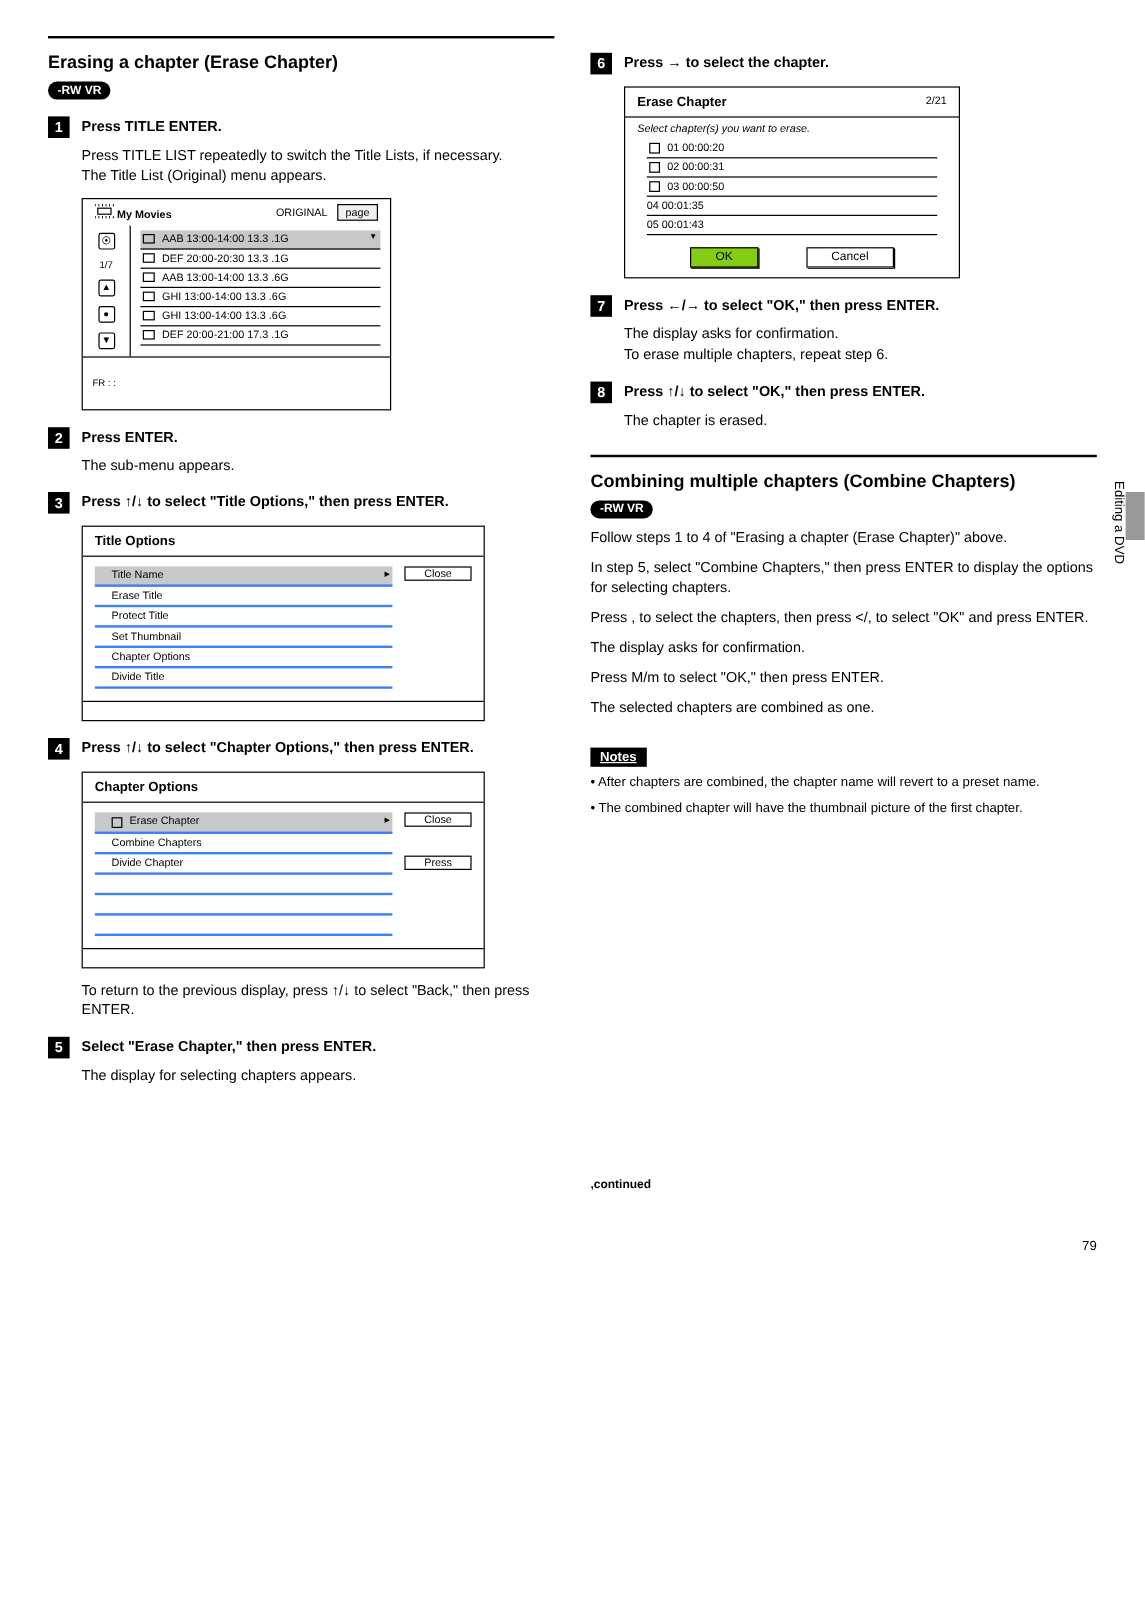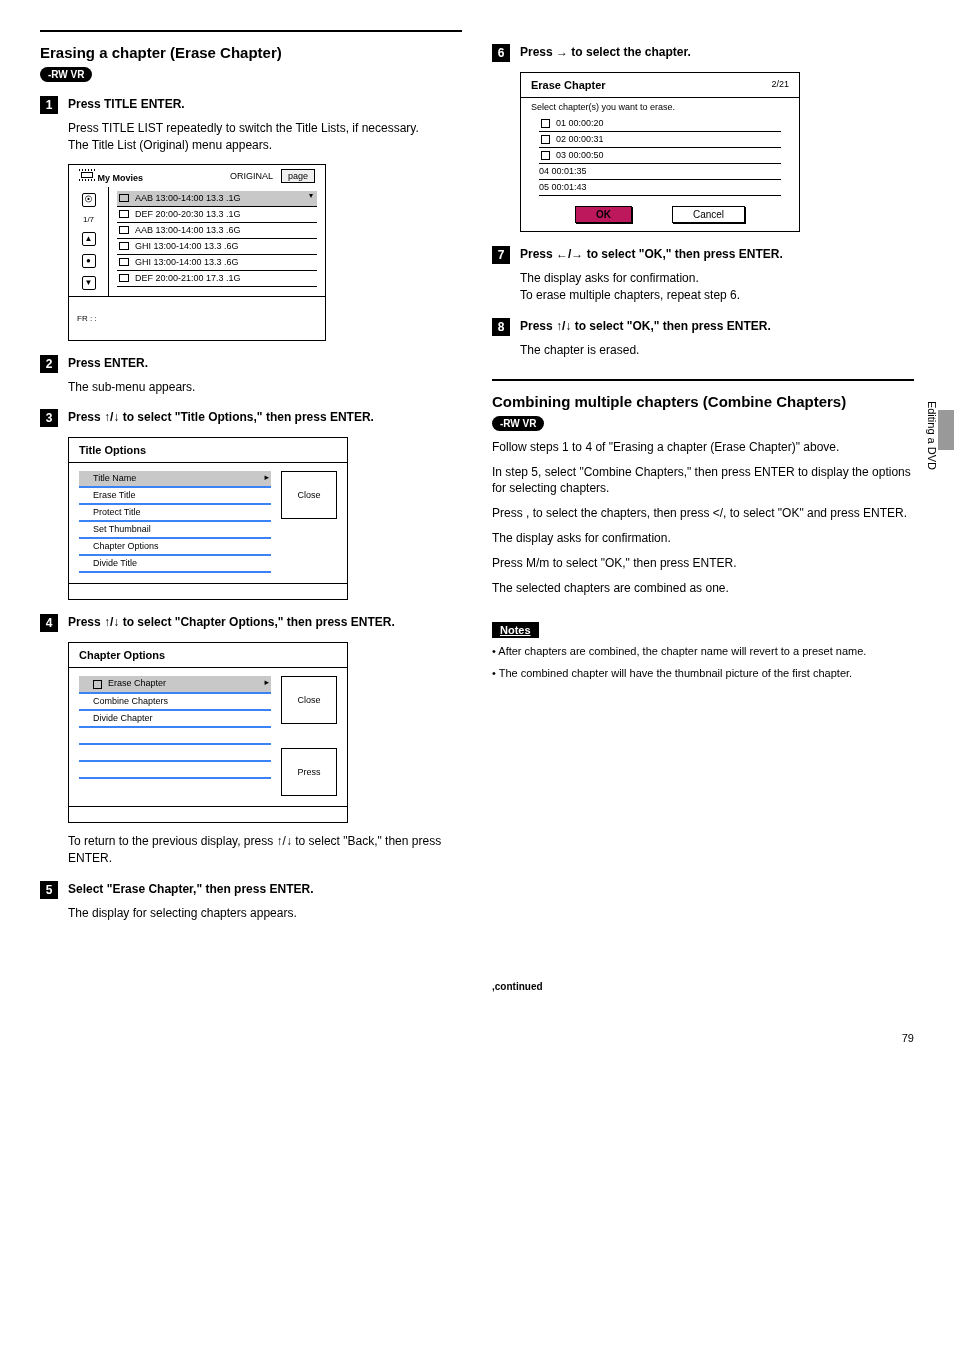--- a/index.html
+++ b/index.html
@@ -136,21 +136,21 @@
   }
   .ms-text { flex: 1; white-space: nowrap; overflow: hidden; }
   .ms-footer {
     border-top: 1px solid #000;
     padding: 17px 8px;
     font-size: 8px;
   }
   .submenu-shot {
     margin: 10px 0 10px 28px;
     border: 1.5px solid #000;
-    width: 280px;
+    width: 336px;
     font-size: 9px;
   }
   .sub-header {
     padding: 6px 10px;
     border-bottom: 1px solid #000;
     font-weight: bold;
     font-size: 11px;
   }
   .sub-body {
     display: flex;
@@ -168,21 +168,21 @@
     content: "▸";
     position: absolute;
     right: 2px;
     top: 1px;
     font-size: 9px;
   }
   .sub-right { width: 56px; display: flex; flex-direction: column; gap: 24px; }
   .mini-btn {
     border: 1px solid #000;
     text-align: center;
-    padding: 18px 0;
+    padding: 0 0;
     font-size: 9px;
   }
   .sub-footer {
     border-top: 1px solid #000;
     padding: 3px 8px;
     font-size: 8px;
   }
   .checkbox-sq {
     display: inline-block;
     width: 9px; height: 9px;
@@ -201,20 +201,21 @@
     padding: 6px 10px;
     border-bottom: 1px solid #000;
     font-weight: bold;
     font-size: 11px;
     display: flex;
     justify-content: space-between;
   }
   .combine-sub {
     padding: 4px 10px;
     font-size: 9px;
+    font-style: italic;
   }
   .combine-list {
     padding: 0 18px 4px 18px;
   }
   .combine-row {
     border-bottom: 1px solid #000;
     padding: 2px 0 3px 0;
   }
   .combine-row .checkbox-sq { margin-left: 2px; }
   .combine-btns {
@@ -222,21 +223,21 @@
     gap: 40px;
     justify-content: center;
     padding: 6px 0 8px 0;
   }
   .cb-btn {
     border: 1px solid #000;
     padding: 2px 20px;
     font-size: 10px;
     box-shadow: 1px 1px 0 #000;
   }
-  .cb-btn.sel { background: #be185d; font-weight: bold; }
+  .cb-btn.sel { background: #84cc16; }
   .note-block {
     background: #000;
     color: #fff;
     font-size: 11px;
     font-weight: bold;
     padding: 2px 8px;
     display: inline-block;
     margin-top: 18px;
     text-decoration: underline;
   }

